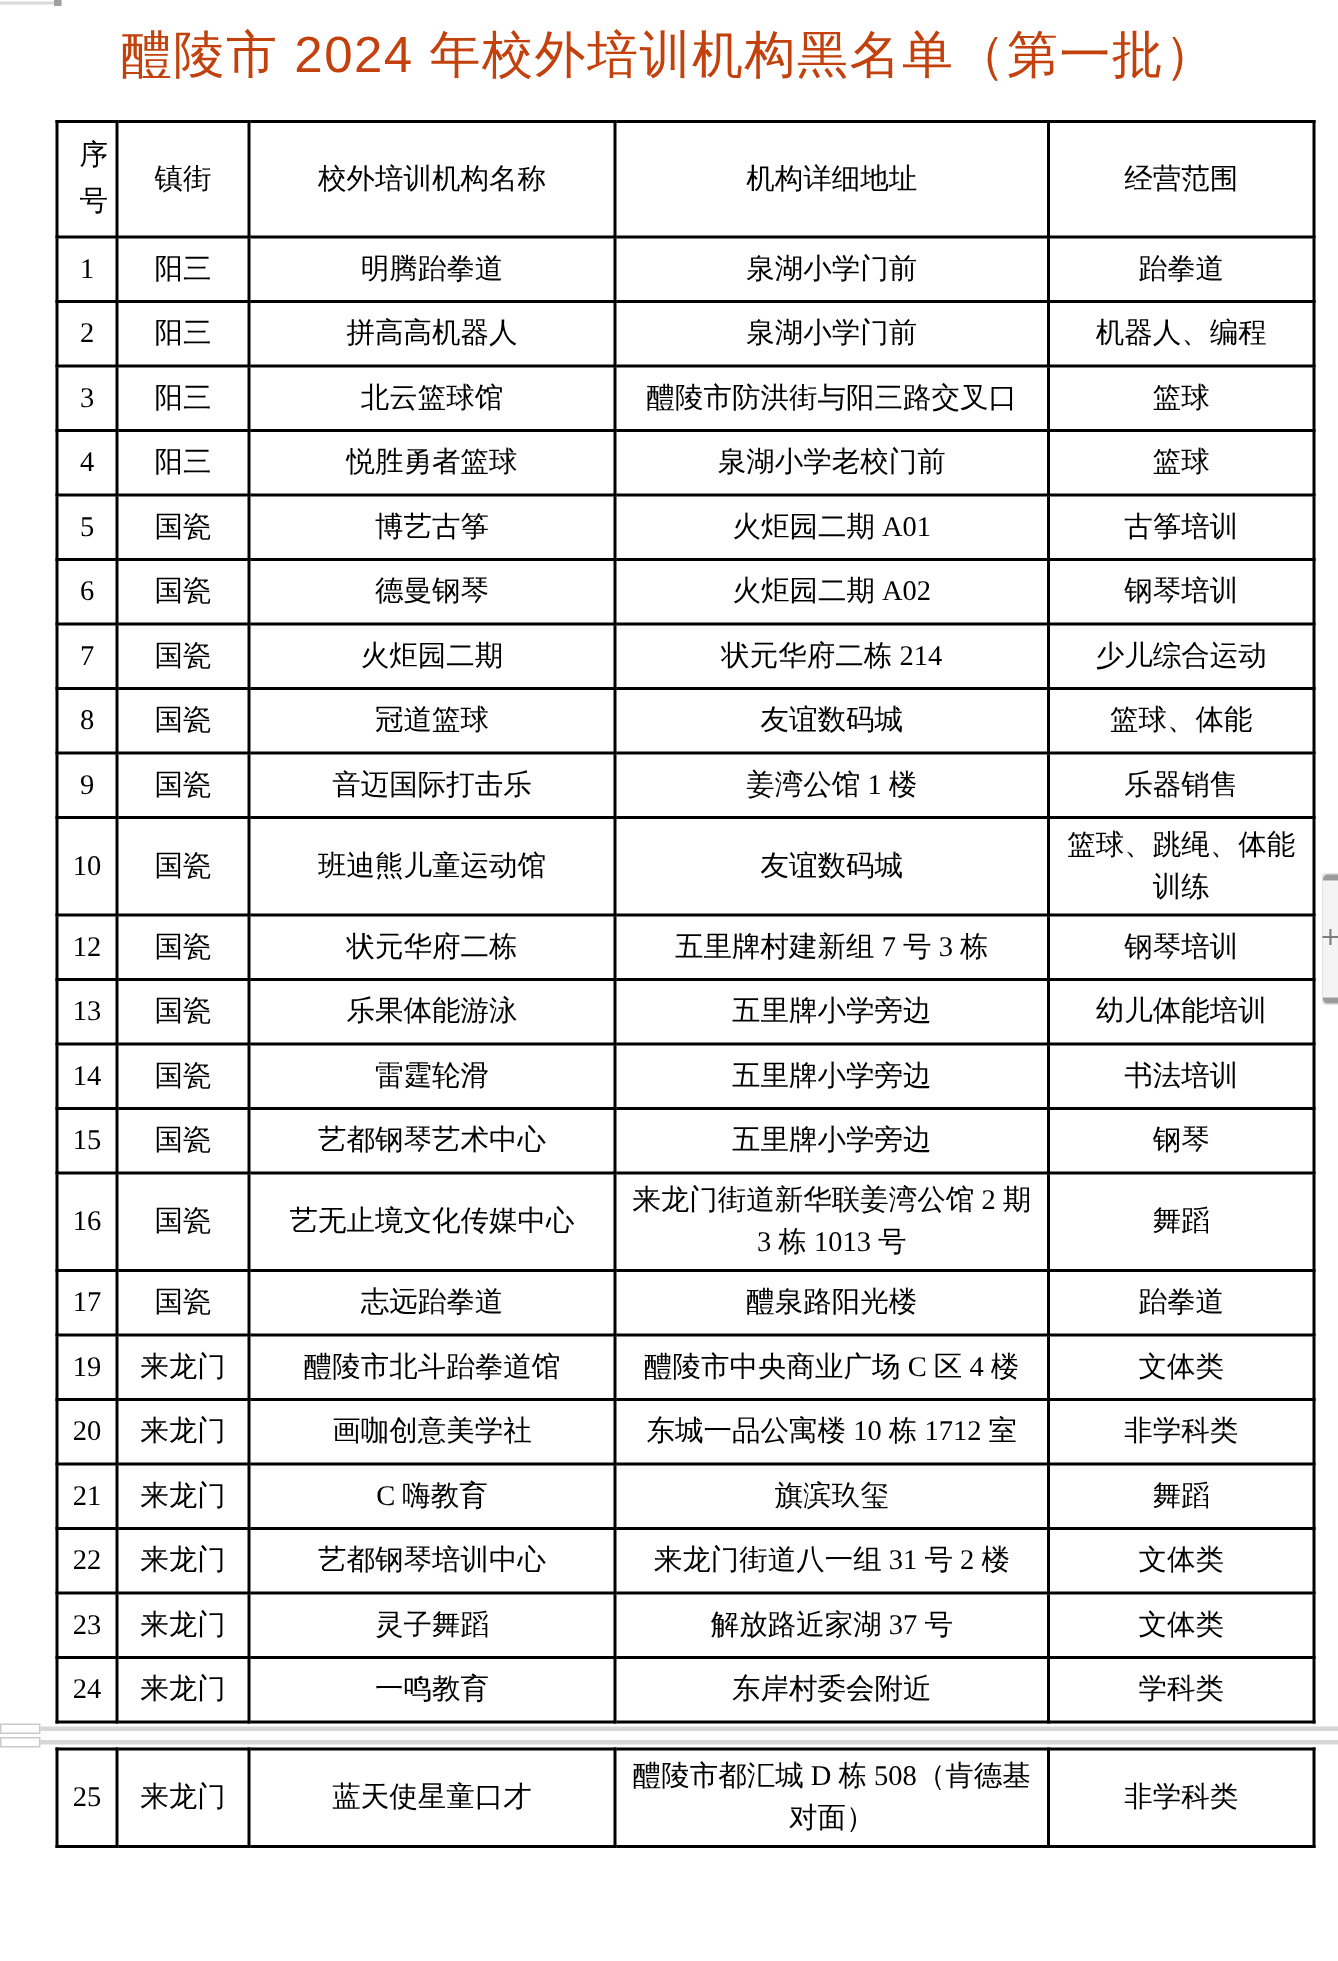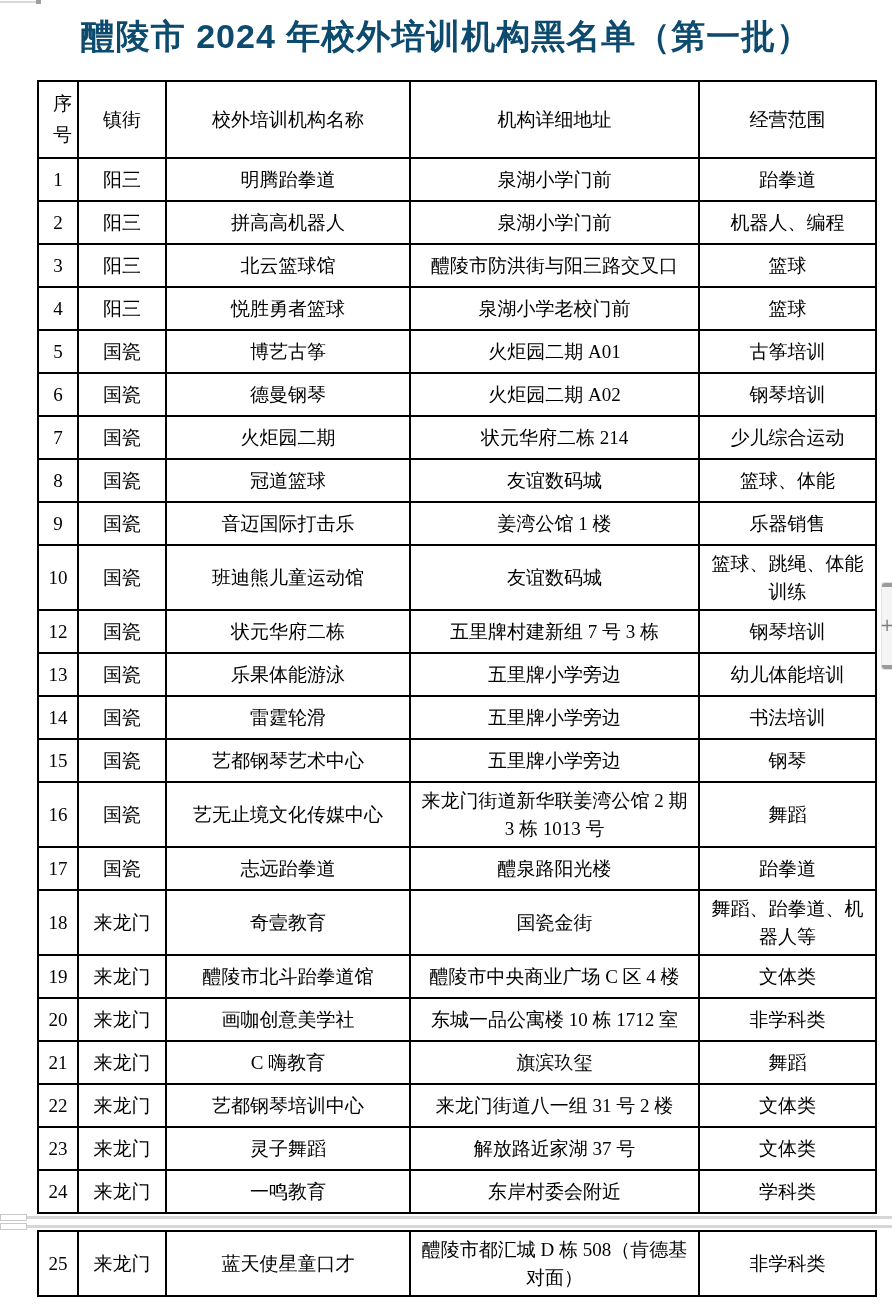--- a/index.html
+++ b/index.html
@@ -17,24 +17,24 @@
     width: 41px; height: 2px; background: #d9d9d9;
   }
   .ruler-artifact .nub {
     position: absolute; right: 0; top: -1px;
     width: 5px; height: 4px; background: #9f9f9f;
   }
   .doc-title {
     margin-top: 14px;
     text-align: center;
     font-family: "Liberation Sans", "DejaVu Sans", sans-serif;
-    font-weight: 700;
+    font-weight: 400;
     font-size: 34px;
     letter-spacing: 1px;
-    color: #0c4a6e;
+    color: #c2410c;
   }
   .table-wrap { margin: 20px 0 0 37px; width: 838px; }
   table {
     border-collapse: collapse;
     table-layout: fixed;
     width: 838px;
   }
   col.c-no    { width: 40px; }
   col.c-town  { width: 88px; }
   col.c-name  { width: 244px; }
@@ -229,27 +229,20 @@
           <td>舞蹈</td>
         </tr>
         <tr>
           <td>17</td>
           <td>国瓷</td>
           <td>志远跆拳道</td>
           <td>醴泉路阳光楼</td>
           <td>跆拳道</td>
         </tr>
         <tr>
-          <td>18</td>
-          <td>来龙门</td>
-          <td>奇壹教育</td>
-          <td>国瓷金街</td>
-          <td>舞蹈、跆拳道、机器人等</td>
-        </tr>
-        <tr>
           <td>19</td>
           <td>来龙门</td>
           <td>醴陵市北斗跆拳道馆</td>
           <td>醴陵市中央商业广场 C 区 4 楼</td>
           <td>文体类</td>
         </tr>
         <tr>
           <td>20</td>
           <td>来龙门</td>
           <td>画咖创意美学社</td>

